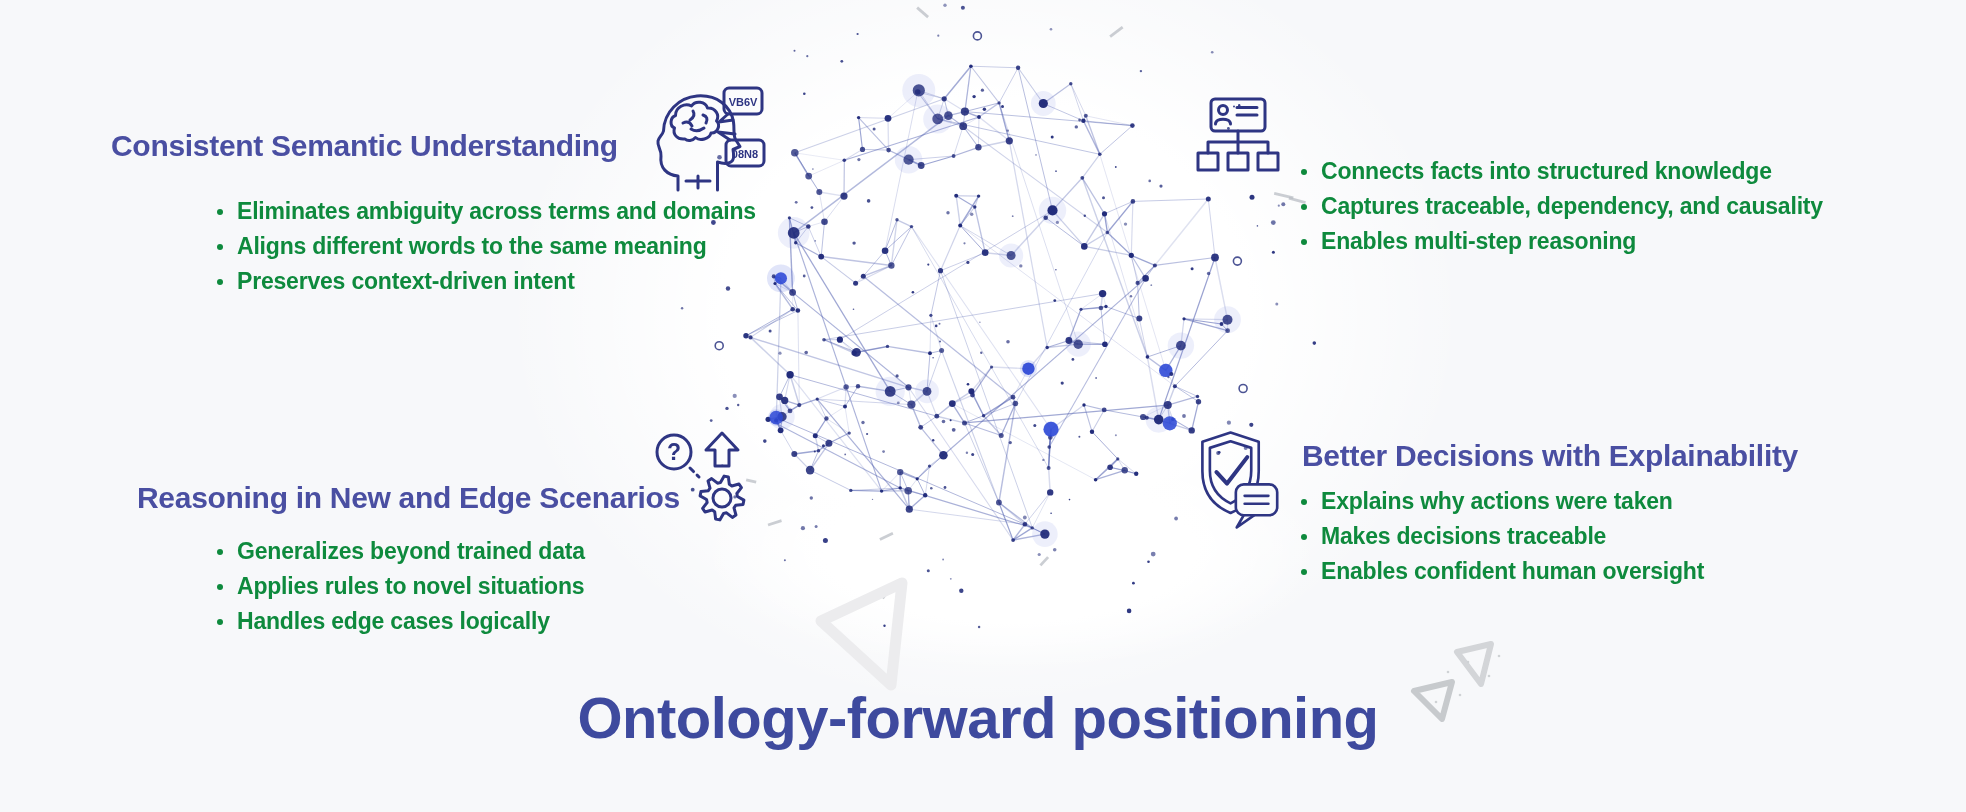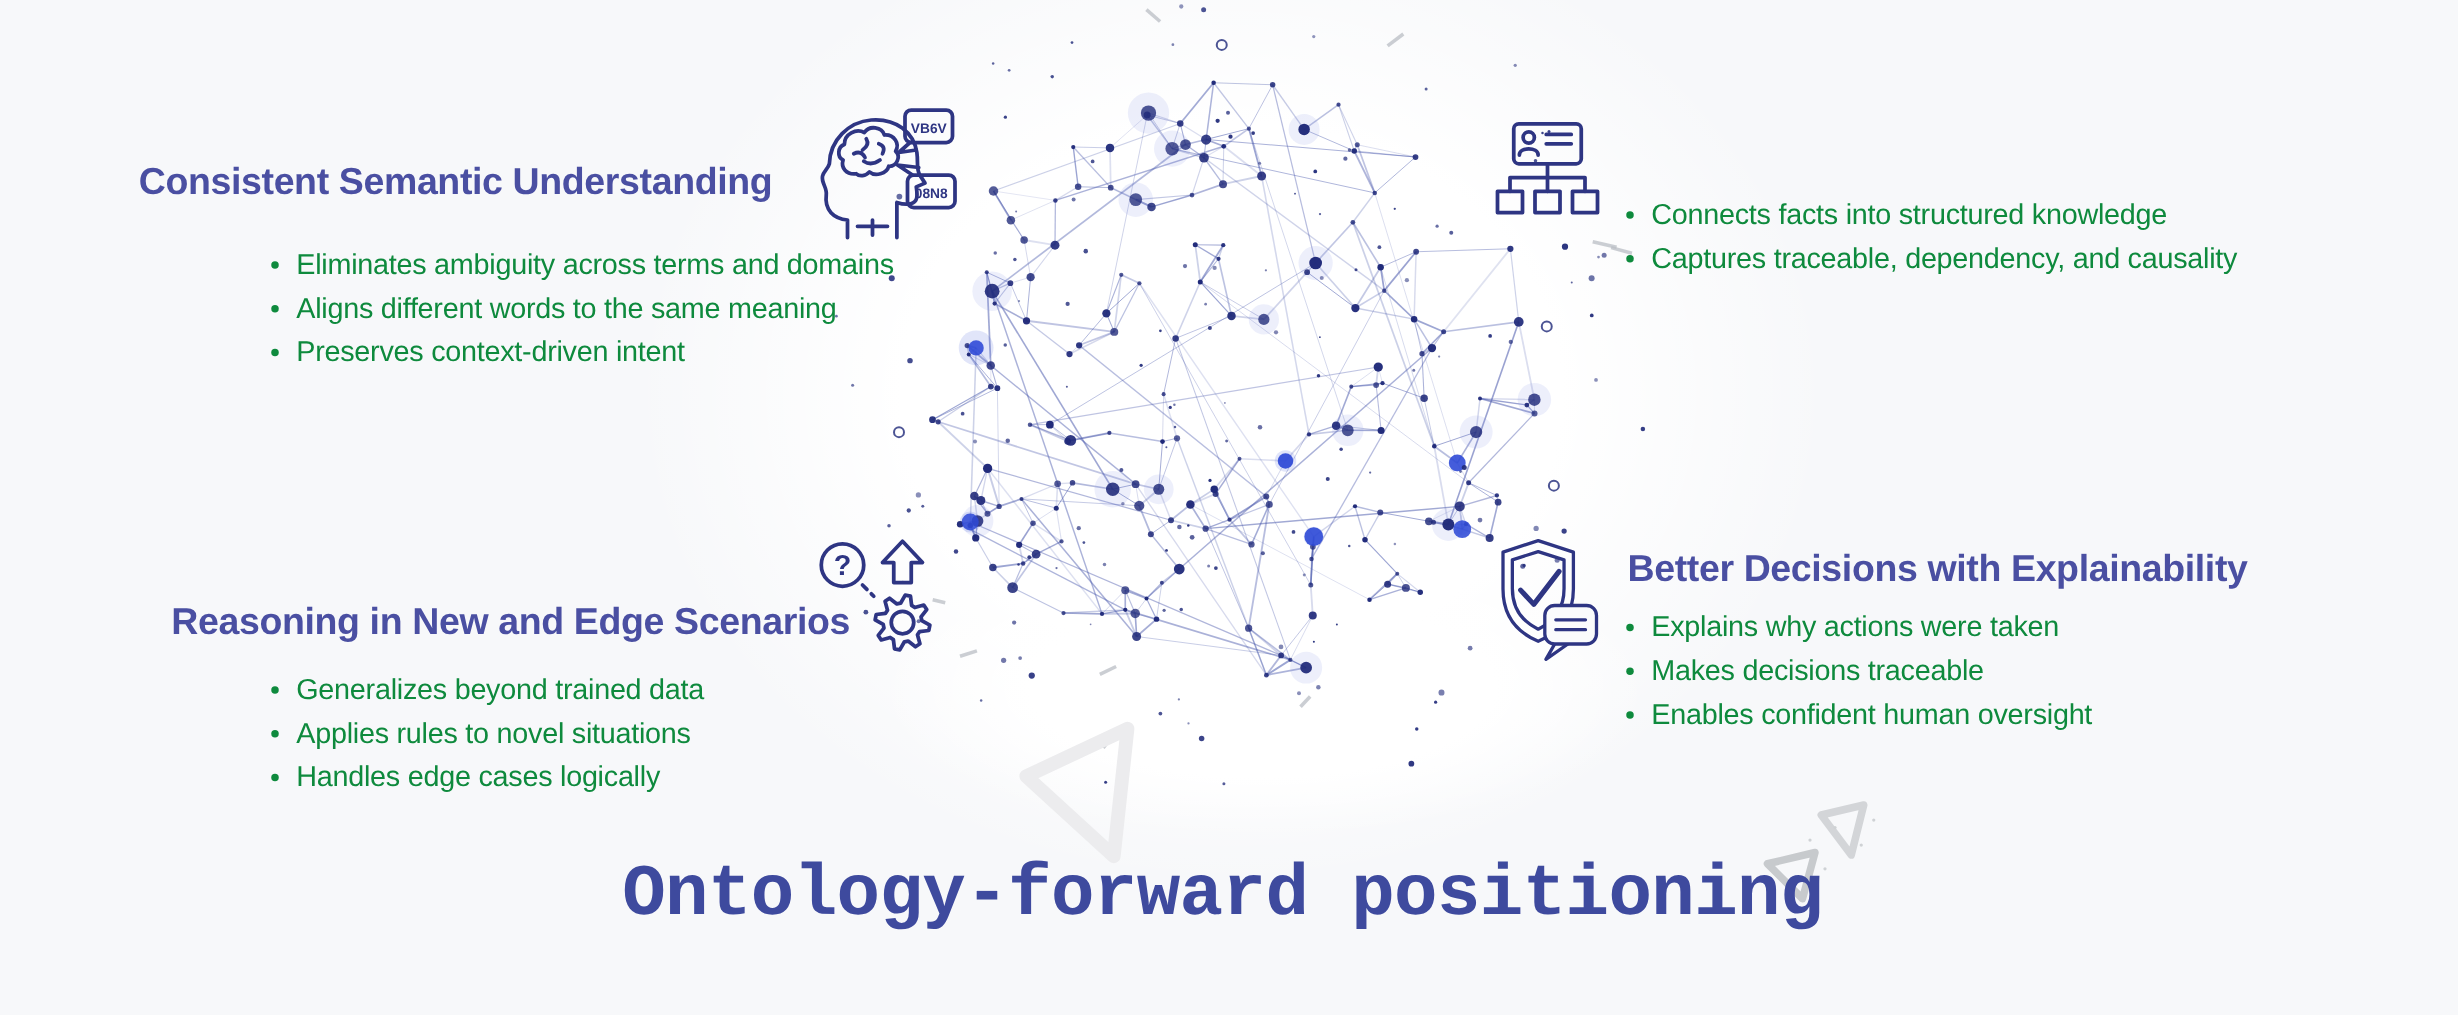--- a/index.html
+++ b/index.html
@@ -22,36 +22,35 @@
   #net{position:absolute;left:0;top:0;width:1966px;height:812px}
   section{position:absolute;inset:0;pointer-events:none}
   .abs{position:absolute}
   h2.feature-title{
     margin:0;font-size:30px;font-weight:700;letter-spacing:-0.3px;
     color:var(--heading,#4a4fa2);white-space:nowrap;line-height:36px;
   }
   ul.bullets{list-style:none;margin:0;padding:0}
   ul.bullets li{
     position:relative;padding-left:25px;white-space:nowrap;
-    font-size:23px;font-weight:400;letter-spacing:-0.2px;line-height:35px;
+    font-size:23px;font-weight:700;letter-spacing:-0.2px;line-height:35px;
     color:var(--bullet,#0e8a3d);
   }
   ul.bullets li::before{
     content:"";position:absolute;left:5px;top:15px;width:6px;height:6px;
     border-radius:50%;background:var(--bullet,#0e8a3d);
   }
   .ic{stroke:var(--icon,#2e3583);fill:none;stroke-width:3;stroke-linecap:round;stroke-linejoin:round}
   .ic-thick{stroke-width:4.6}
   .ic-fillbg{fill:#fafbfc}
   .ic-text{fill:var(--icon,#2e3583);stroke:none;font-family:"Liberation Sans",sans-serif;font-weight:700}
   #main-title{
     position:absolute;left:0;right:10px;top:684px;text-align:center;margin:0;
     font-size:58px;font-weight:700;letter-spacing:-0.5px;
     color:var(--title,#3e4a9e);
-    font-family:Liberation Mono, monospace;
   }
 </style>
 </head>
 <body>
 
 <div class="glow"></div>
 <div class="glow2"></div>
 
 <svg id="net" viewBox="0 0 1966 812">
   <g id="net-g">
@@ -820,20 +819,21 @@
     <path class="ic" d="M23.5 28 C23.5 21.5 38.5 21.5 38.5 28"></path>
     <path class="ic" d="M45 11.5 H65 M45 19 H65"></path>
     <path class="ic" d="M46 35 V57 M16 46 H76 M16 46 V57 M76 46 V57"></path>
     <rect class="ic" x="6" y="57" width="20" height="17"></rect>
     <rect class="ic" x="36" y="57" width="20" height="17"></rect>
     <rect class="ic" x="66" y="57" width="20" height="17"></rect>
   </svg>
   <ul class="bullets abs" style="left:1296px;top:154px">
     <li>Connects facts into structured knowledge</li>
     <li>Captures traceable, dependency, and causality</li>
+    <li>Enables multi-step reasoning</li>
   </ul>
 </section>
 
 <section>
   <svg class="abs" style="left:652px;top:428px" width="104" height="104" viewBox="0 0 104 104">
     <circle class="ic" cx="22" cy="24" r="17"></circle>
     <text class="ic-text" x="22" y="32" font-size="23" text-anchor="middle">?</text>
     <line class="ic" x1="38" y1="40" x2="47" y2="49" stroke-dasharray="5 5"></line>
     <path class="ic" d="M70 5 L86 22 H77 V38 H63 V22 H54 Z"></path>
     <path class="ic" id="gear-path" d="M91.89,72.16L91.05,76.39L83.67,77.31L81.98,79.83L83.96,87.01L80.37,89.40L74.50,84.83L71.52,85.43L67.84,91.89L63.61,91.05L62.69,83.67L60.17,81.98L52.99,83.96L50.60,80.37L55.17,74.50L54.57,71.52L48.11,67.84L48.95,63.61L56.33,62.69L58.02,60.17L56.04,52.99L59.63,50.60L65.50,55.17L68.48,54.57L72.16,48.11L76.39,48.95L77.31,56.33L79.83,58.02L87.01,56.04L89.40,59.63L84.83,65.50L85.43,68.48Z"></path>

